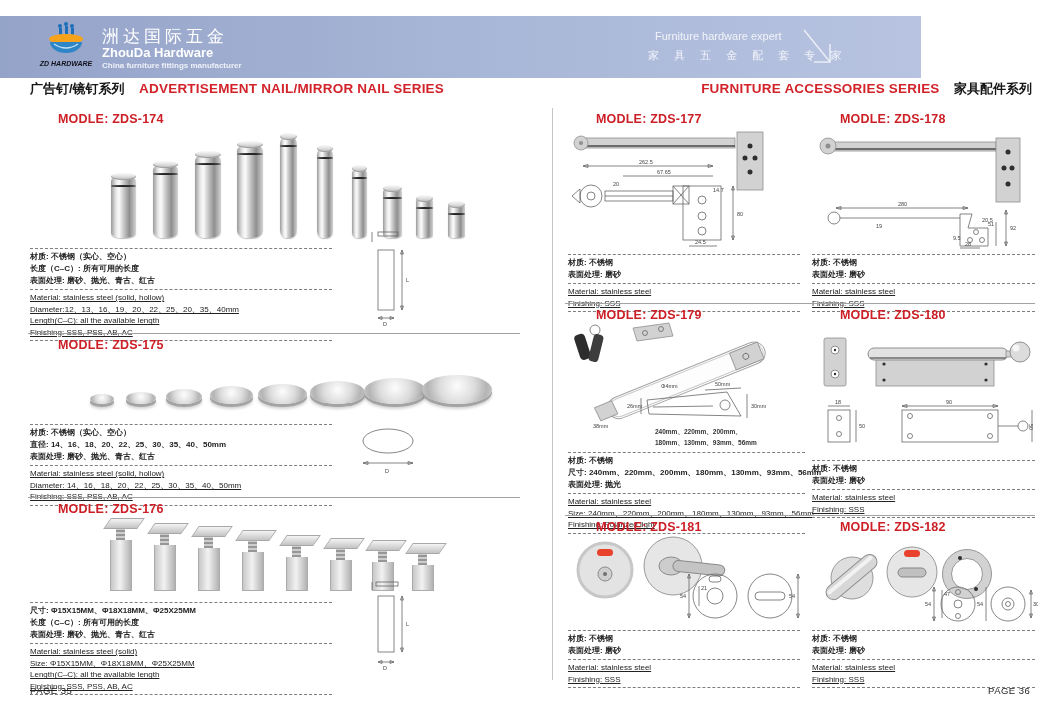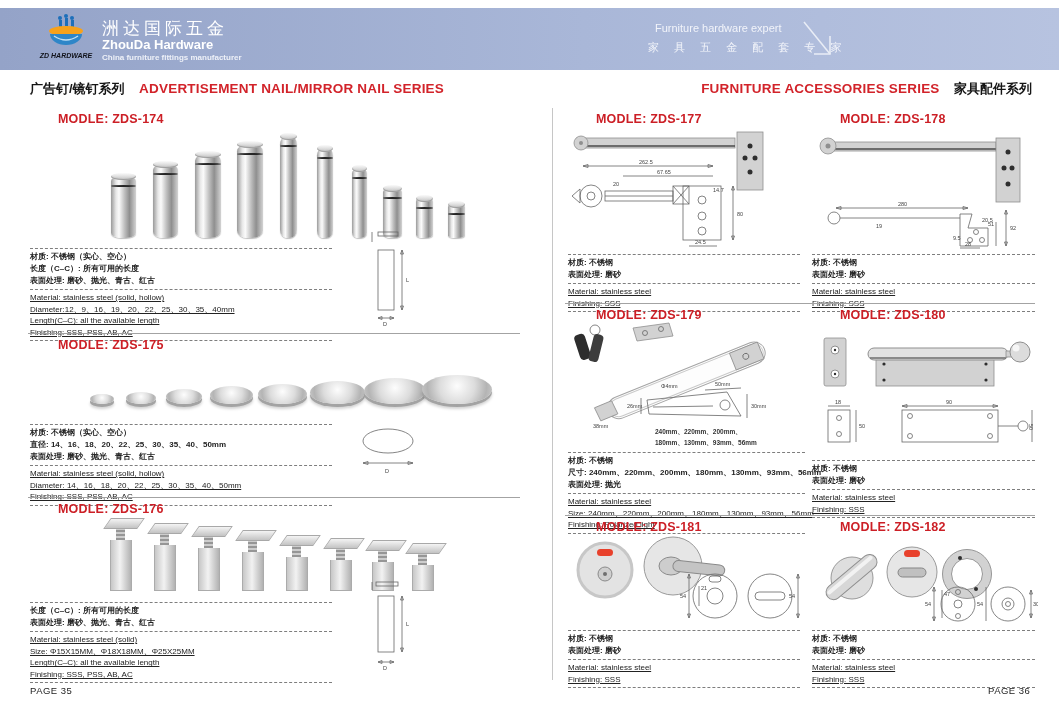--- a/index.html
+++ b/index.html
@@ -1,20 +1,20 @@
 <!DOCTYPE html>
 <html><head>
 <meta charset="utf-8">
 <style>
   html,body{margin:0;padding:0;background:#e8e8e8;}
   #page{position:relative;width:1059px;height:719px;background:#fff;overflow:hidden;
         font-family:"Liberation Sans",sans-serif;}
   .abs{position:absolute;}
   
-  #hdr{position:absolute;left:0;top:8px;width:1059px;height:62px;
+  #hdr{position:absolute;left:0;top:16px;width:921px;height:62px;
        background:linear-gradient(90deg,#94a3c8 0%,#a9b7d8 55%,#b7c3e0 100%);}
   #hdr-right{position:absolute;left:833px;top:0;width:226px;height:72px;background:#fff;}
   #hdr-redbar{position:absolute;left:0;top:0;width:226px;height:5px;background:#9e1b20;}
   .banner-script{position:absolute;left:0;top:8px;width:226px;text-align:center;
        font-family:"Liberation Serif",serif;font-style:italic;font-weight:bold;
        font-size:13px;color:#8c1a1d;}
   .ph{position:absolute;top:28px;width:51px;height:42px;}
   .ph i{position:absolute;display:block;}
   .brand-cn{position:absolute;left:102px;top:9px;color:#fff;font-size:17px;letter-spacing:4px;}
   .brand-en{position:absolute;left:102px;top:29px;color:#fff;font-weight:bold;font-size:13px;}
@@ -141,21 +141,21 @@
         <i class="ring"></i>
       </div>
   </div>
   <div class="spec" style="left:30px;top:246px;width:302px;">
     <div class="dash"></div>
     <div class="cn">材质: 不锈钢（实心、空心）</div>
     <div class="cn">长度（C–C）: 所有可用的长度</div>
     <div class="cn">表面处理: 磨砂、抛光、青古、红古</div>
     <div class="dash"></div>
     <div class="en">Material: stainless steel (solid, hollow)</div>
-    <div class="en">Diameter:12、9、16、19、20、22、25、30、35、40mm</div>
+    <div class="en">Diameter:12、13、16、19、20、22、25、20、35、40mm</div>
     <div class="en">Length(C–C): all the available length</div>
     <div class="en">Finishing: SSS, PSS, AB, AC</div>
     <div class="dash"></div>
   </div>
   <svg class="abs" style="left:362px;top:230px;" width="52" height="98" viewBox="0 0 52 98">
     <line class="ln" x1="10" y1="2" x2="10" y2="12"></line>
       <rect class="ln" x="16" y="2" width="20" height="4"></rect>
     <rect class="ln" x="16" y="20" width="16" height="60"></rect>
     <line class="ln" x1="40" y1="20" x2="40" y2="80"></line>
     <path class="ln" d="M40 20 l-1.5 4 h3 z M40 80 l-1.5 -4 h3 z"></path>
@@ -234,20 +234,21 @@
         <i class="col" style="height:28px;"></i>
       </div>
     <div class="sqpost" style="left:412px;top:543px;">
         <i class="plate"></i>
         <i class="neck"></i>
         <i class="col" style="height:25px;"></i>
       </div>
   </div>
   <div class="spec" style="left:30px;top:600px;width:302px;">
     <div class="dash"></div>
+    <div class="cn">尺寸: Φ15X15MM、Φ18X18MM、Φ25X25MM</div>
     <div class="cn">长度（C–C）: 所有可用的长度</div>
     <div class="cn">表面处理: 磨砂、抛光、青古、红古</div>
     <div class="dash"></div>
     <div class="en">Material: stainless steel (solid)</div>
     <div class="en">Size: Φ15X15MM、Φ18X18MM、Φ25X25MM</div>
     <div class="en">Length(C–C): all the available length</div>
     <div class="en">Finishing: SSS, PSS, AB, AC</div>
     <div class="dash"></div>
   </div>
   <svg class="abs" style="left:362px;top:580px;" width="52" height="92" viewBox="0 0 52 92">

